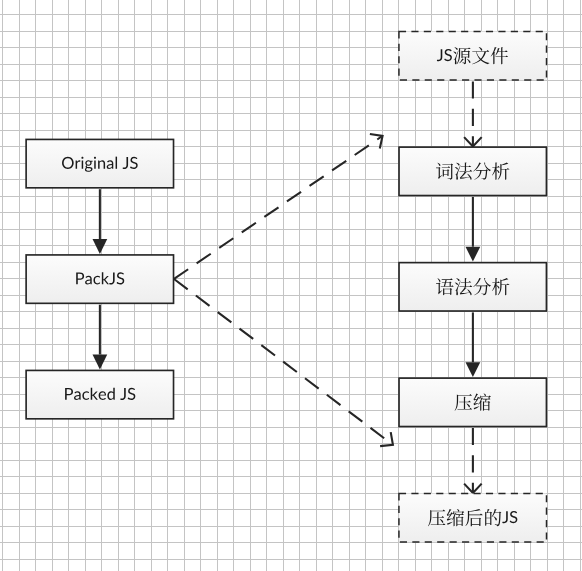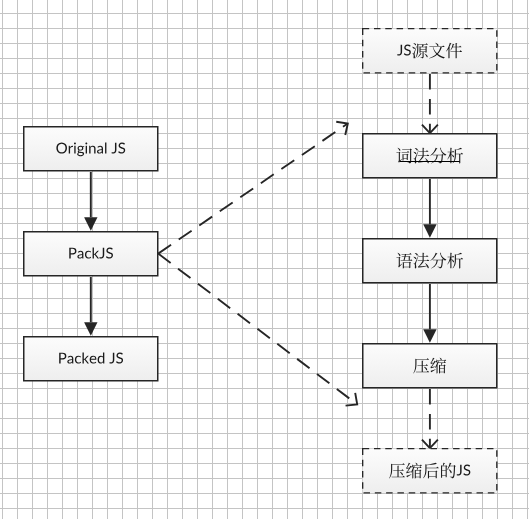--- a/index.html
+++ b/index.html
@@ -225,21 +225,21 @@
       </div>
       <div class="node-box" style="left: 23px; top: 231px; width: 135.5px; height: 45.5px; margin-left: 38px;">
         <span class="node-text">PackJS</span>
       </div>
       <div class="node-box" style="left: 23px; top: 336px; width: 135.5px; height: 40px;">
         <span class="node-text">Packed JS</span>
       </div>
       <div class="node-box" style="left: 362px; top: 28px; width: 135.5px; height: 45.5px;">
         <span class="node-text">JS源文件</span>
       </div>
-      <div class="node-box" style="left: 362px; top: 133px; width: 135.5px; height: 45.5px; text-decoration: underline;">
+      <div class="node-box" style="left: 362px; top: 133px; width: 135.5px; height: 45.5px;">
         <span class="node-text">词法分析</span>
       </div>
       <div class="node-box" style="left: 362px; top: 238px; width: 135.5px; height: 45.5px;">
         <span class="node-text">语法分析</span>
       </div>
       <div class="node-box" style="left: 362px; top: 343px; width: 135.5px; height: 45.5px;">
         <span class="node-text">压缩</span>
       </div>
     </div>
 </div>

